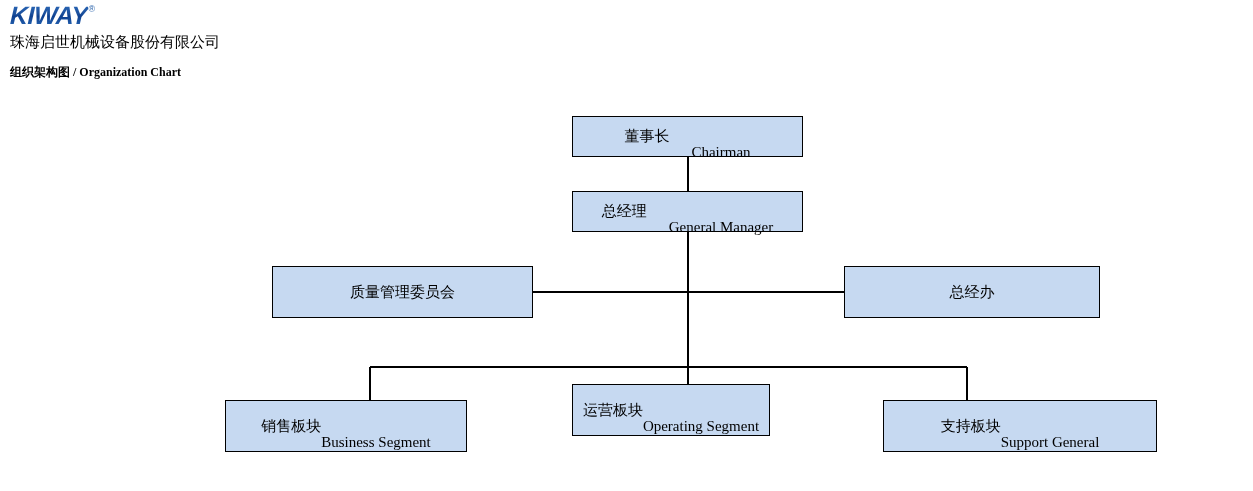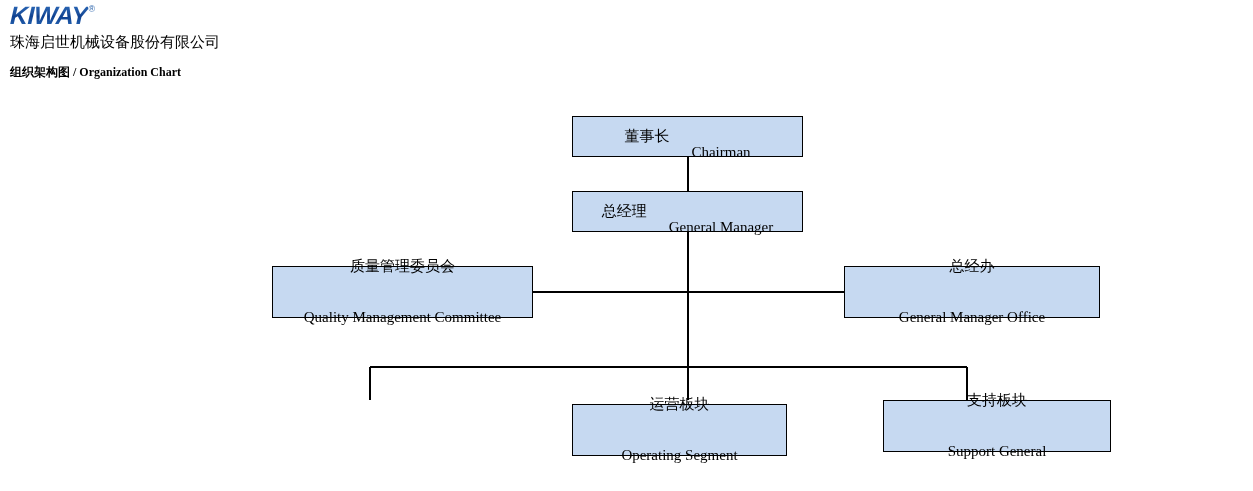--- a/index.html
+++ b/index.html
@@ -92,21 +92,21 @@
     height: 491px;
     pointer-events: none;
   }
 
   .node {
     position: absolute;
     box-sizing: border-box;
     background: #c6d9f1;
     border: 1px solid #000000;
     display: flex;
-    flex-direction: column;
+    flex-direction: row;
     align-items: center;
     justify-content: center;
     text-align: center;
     line-height: 1.25;
   }
   .node .zh {
     font-size: 15px;
     white-space: nowrap;
   }
   .node .en {
@@ -118,22 +118,22 @@
     flex-direction: row;
     gap: 22px;
   }
 
   
   #node-chairman   { left: 572px; top: 116px; width: 231px; height: 41px; }
   #node-gm         { left: 572px; top: 191px; width: 231px; height: 41px; text-align: center; }
   #node-qmc        { left: 272px; top: 266px; width: 261px; height: 52px; }
   #node-gmo        { left: 844px; top: 266px; width: 256px; height: 52px; }
   #node-business   { left: 225px; top: 400px; width: 242px; height: 52px; }
-  #node-operating  { left: 572px; top: 404px; width: 215px; height: 52px; }
-  #node-support    { left: 883px; top: 400px; width: 228px; height: 52px; }
+  #node-operating  { left: 572px; top: 384px; width: 198px; height: 52px; }
+  #node-support    { left: 883px; top: 400px; width: 274px; height: 52px; }
 </style>
 </head>
 <body>
 
 <div id="header">
 
   <div id="logo">
     <span id="logo-wordmark">KIWAY</span>
     <span id="logo-reg">®</span>
   </div>
@@ -167,28 +167,30 @@
     <span class="en">Chairman</span>
   </div>
 
   <div class="node single-line" id="node-gm">
     <span class="zh">总经理</span>
     <span class="en">General Manager</span>
   </div>
 
   <div class="node" id="node-qmc">
     <span class="zh">质量管理委员会</span>
-    <span class="en">Quality Management Committee</span>
   </div>
 
   <div class="node" id="node-gmo">
     <span class="zh">总经办</span>
-    <span class="en">General Manager Office</span>
-  </div>
-
+  </div>
+
+  <div class="node" id="node-business">
+    <span class="zh">销售板块</span>
+    <span class="en">Business Segment</span>
+  </div>
 
   <div class="node" id="node-operating">
     <span class="zh">运营板块</span>
     <span class="en">Operating Segment</span>
   </div>
 
   <div class="node" id="node-support">
     <span class="zh">支持板块</span>
     <span class="en">Support General</span>
   </div>

